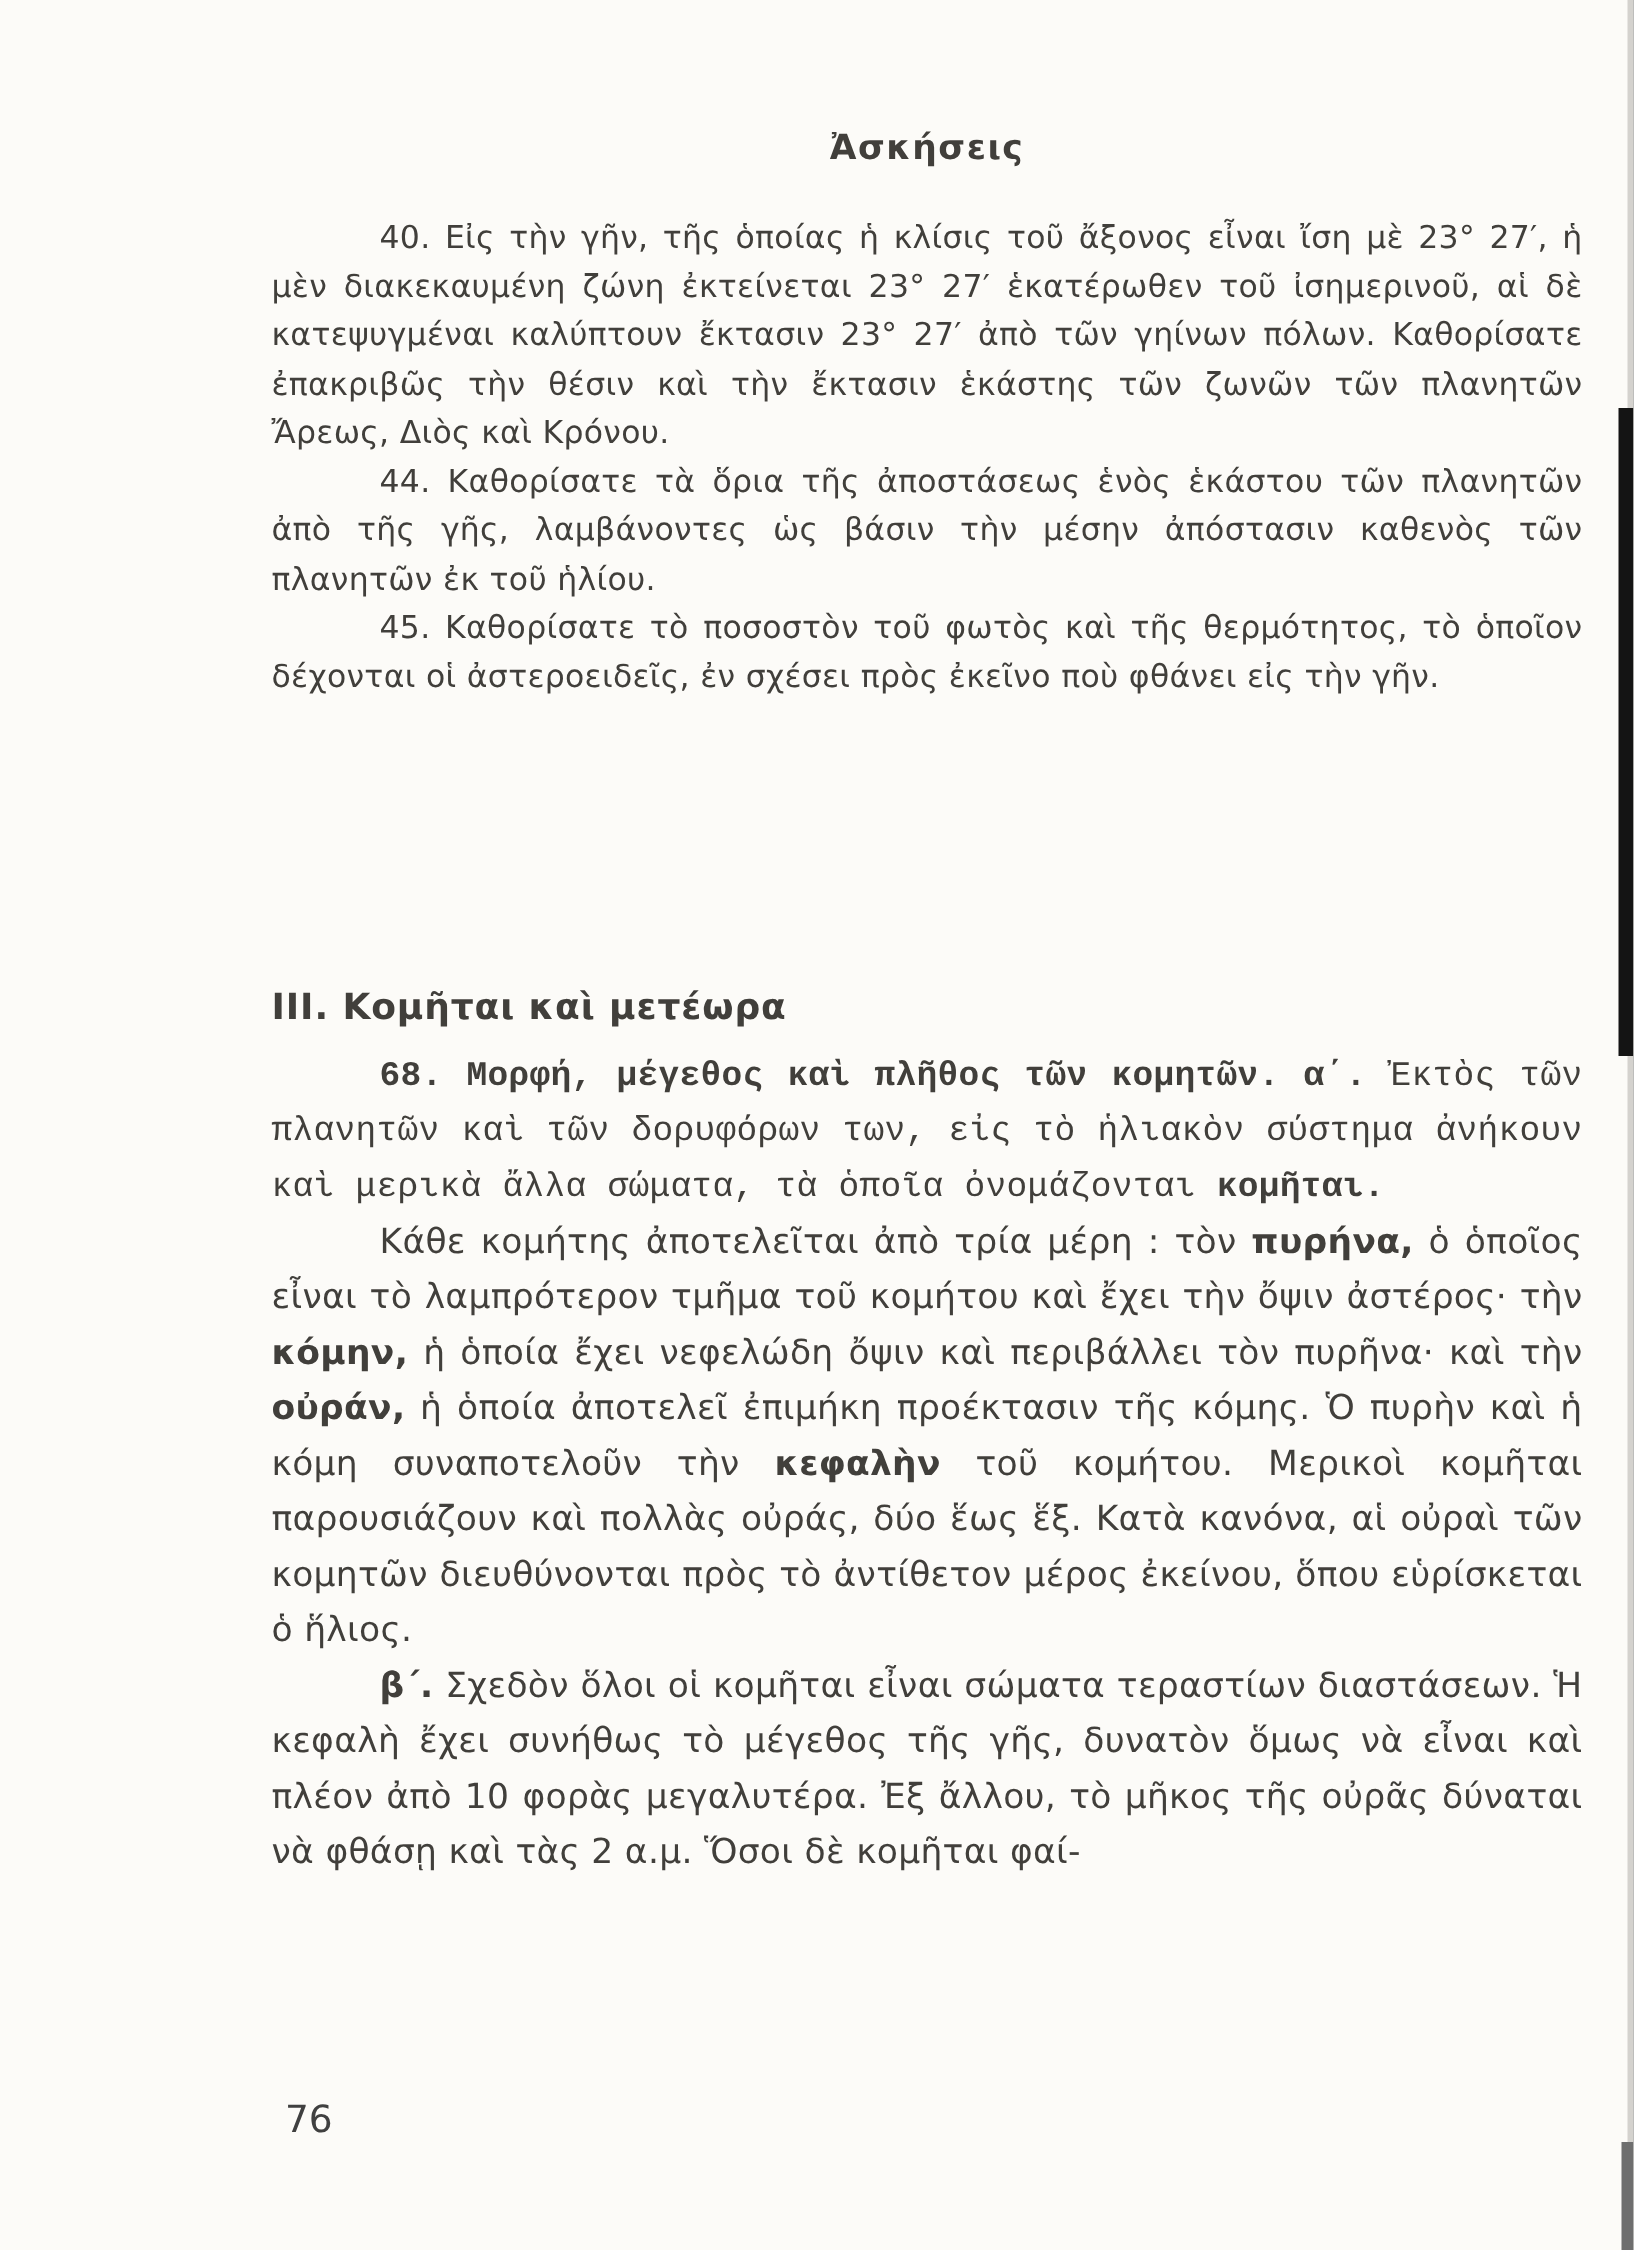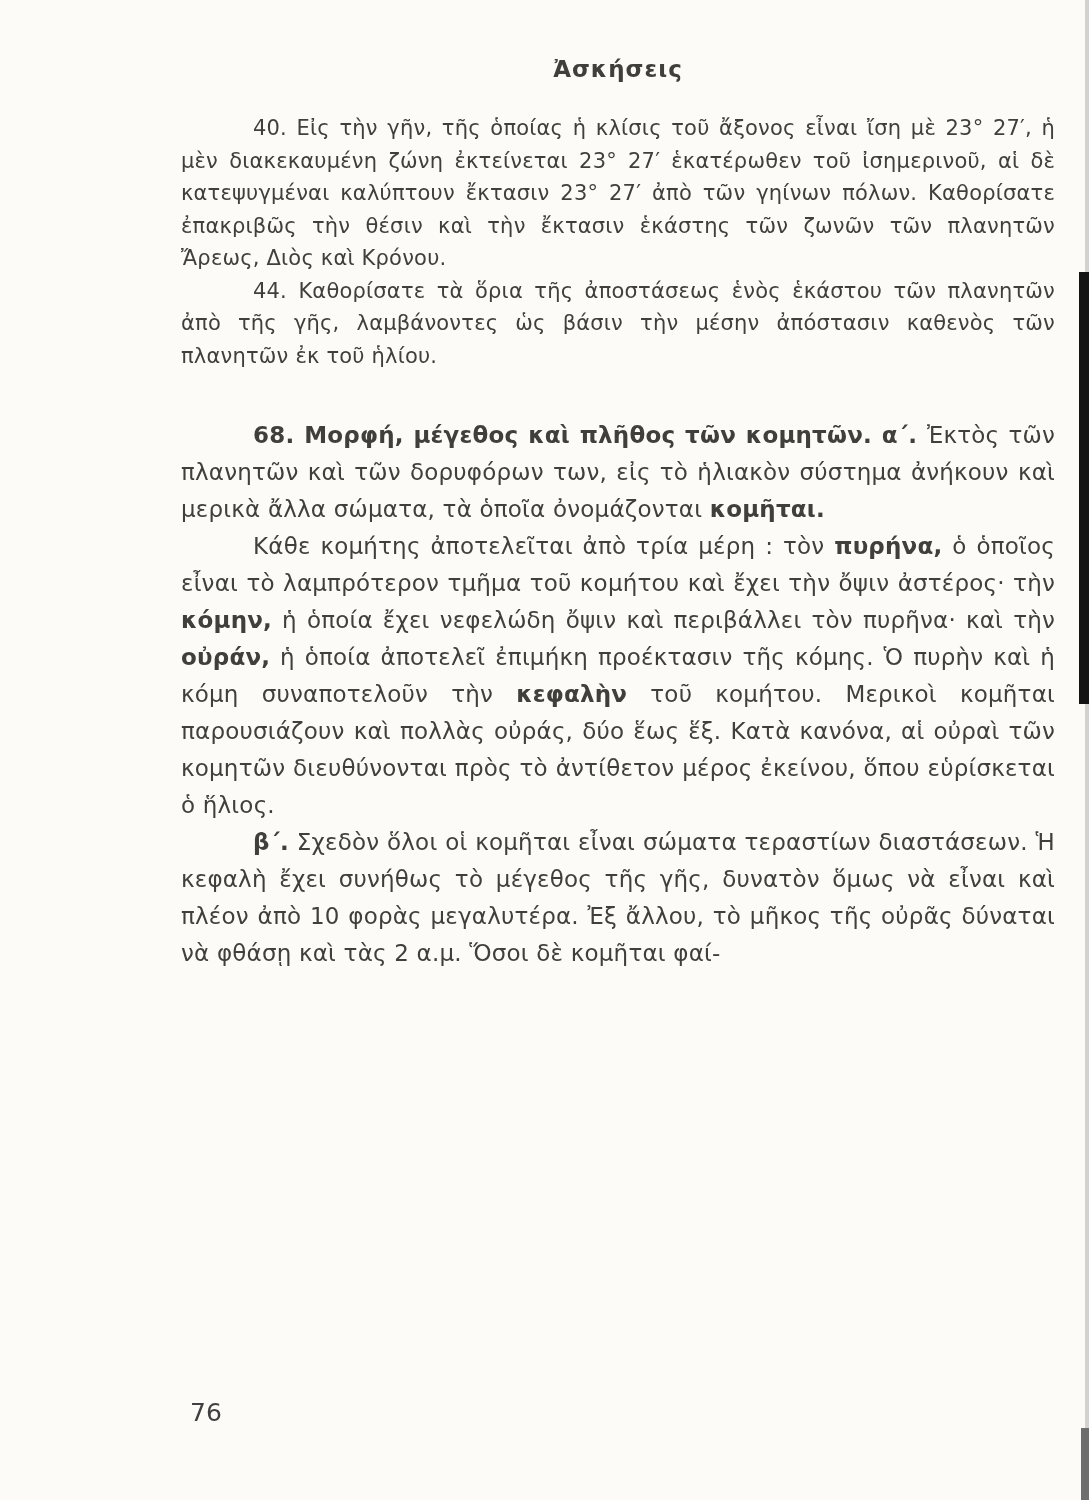--- a/index.html
+++ b/index.html
@@ -9,21 +9,21 @@
     height: 1500px;
     margin: 0 auto;
     background: #fcfbf8;
     font-family: "DejaVu Sans", "Liberation Sans", sans-serif;
     color: #413f3b;
     overflow: hidden;
   }
   .content {
     position: absolute;
     left: 181px;
-    top: 56px;
+    top: 86px;
     width: 874px;
   }
   .ex-title {
     text-align: center;
     font-weight: bold;
     font-size: 23px;
     letter-spacing: 1px;
     margin: 0 0 30px 0;
   }
   .exercise {
@@ -41,21 +41,21 @@
     margin: 190px 0 0 0;
   }
   .body-para {
     font-size: 23px;
     line-height: 37px;
     text-align: justify;
     text-indent: 72px;
     margin: 0;
     letter-spacing: 0.2px;
   }
-  .body-para.first { margin-top: 45px; }
+  .body-para.first { margin-top: 14px; font-family: Liberation Mono, monospace; }
   .b { font-weight: bold; }
   .page-number {
     position: absolute;
     left: 190px;
     top: 1398px;
     font-size: 25px;
     color: #404040;
   }
   
   .edge-line {
@@ -87,21 +87,23 @@
 <body>
 
 <div class="page">
 
   <div class="content">
 
     <div class="ex-title">Ἀσκήσεις</div>
 
     <p class="exercise">40. Εἰς τὴν γῆν, τῆς ὁποίας ἡ κλίσις τοῦ ἄξονος εἶναι ἴση μὲ 23° 27′, ἡ μὲν διακεκαυμένη ζώνη ἐκτείνεται 23° 27′ ἑκατέρωθεν τοῦ ἰσημερινοῦ, αἱ δὲ κατεψυγμέναι καλύπτουν ἔκτασιν 23° 27′ ἀπὸ τῶν γηίνων πόλων. Καθορίσατε ἐπακριβῶς τὴν θέσιν καὶ τὴν ἔκτασιν ἑκάστης τῶν ζωνῶν τῶν πλανητῶν Ἄρεως, Διὸς καὶ Κρόνου.</p>
     <p class="exercise">44. Καθορίσατε τὰ ὅρια τῆς ἀποστάσεως ἑνὸς ἑκάστου τῶν πλανητῶν ἀπὸ τῆς γῆς, λαμβάνοντες ὡς βάσιν τὴν μέσην ἀπόστασιν καθενὸς τῶν πλανητῶν ἐκ τοῦ ἡλίου.</p>
+    <p class="exercise">45. Καθορίσατε τὸ ποσοστὸν τοῦ φωτὸς καὶ τῆς θερμότητος, τὸ ὁποῖον δέχονται οἱ ἀστεροειδεῖς, ἐν σχέσει πρὸς ἐκεῖνο ποὺ φθάνει εἰς τὴν γῆν.</p>
 
+    <div class="section-heading">III. Κομῆται καὶ μετέωρα</div>
 
     <p class="body-para first"><span class="b">68. Μορφή, μέγεθος καὶ πλῆθος τῶν κομητῶν. α΄. </span><span>Ἐκτὸς τῶν πλανητῶν καὶ τῶν δορυφόρων των, εἰς τὸ ἡλιακὸν σύστημα ἀνήκουν καὶ μερικὰ ἄλλα σώματα, τὰ ὁποῖα ὀνομάζονται </span><span class="b">κομῆται.</span></p>
     <p class="body-para"><span>Κάθε κομήτης ἀποτελεῖται ἀπὸ τρία μέρη : τὸν </span><span class="b">πυρήνα,</span><span> ὁ ὁποῖος εἶναι τὸ λαμπρότερον τμῆμα τοῦ κομήτου καὶ ἔχει τὴν ὄψιν ἀστέρος· τὴν </span><span class="b">κόμην,</span><span> ἡ ὁποία ἔχει νεφελώδη ὄψιν καὶ περιβάλλει τὸν πυρῆνα· καὶ τὴν </span><span class="b">οὐράν,</span><span> ἡ ὁποία ἀποτελεῖ ἐπιμήκη προέκτασιν τῆς κόμης. Ὁ πυρὴν καὶ ἡ κόμη συναποτελοῦν τὴν </span><span class="b">κεφαλὴν</span><span> τοῦ κομήτου. Μερικοὶ κομῆται παρουσιάζουν καὶ πολλὰς οὐράς, δύο ἕως ἕξ. Κατὰ κανόνα, αἱ οὐραὶ τῶν κομητῶν διευθύνονται πρὸς τὸ ἀντίθετον μέρος ἐκείνου, ὅπου εὑρίσκεται ὁ ἥλιος.</span></p>
     <p class="body-para"><span class="b">β΄.</span><span> Σχεδὸν ὅλοι οἱ κομῆται εἶναι σώματα τεραστίων διαστάσεων. Ἡ κεφαλὴ ἔχει συνήθως τὸ μέγεθος τῆς γῆς, δυνατὸν ὅμως νὰ εἶναι καὶ πλέον ἀπὸ 10 φορὰς μεγαλυτέρα. Ἐξ ἄλλου, τὸ μῆκος τῆς οὐρᾶς δύναται νὰ φθάσῃ καὶ τὰς 2 α.μ. Ὅσοι δὲ κομῆται φαί-</span></p>
 
   </div>
 
   <div class="page-number">76</div>
 
   <div class="edge-line"></div>

